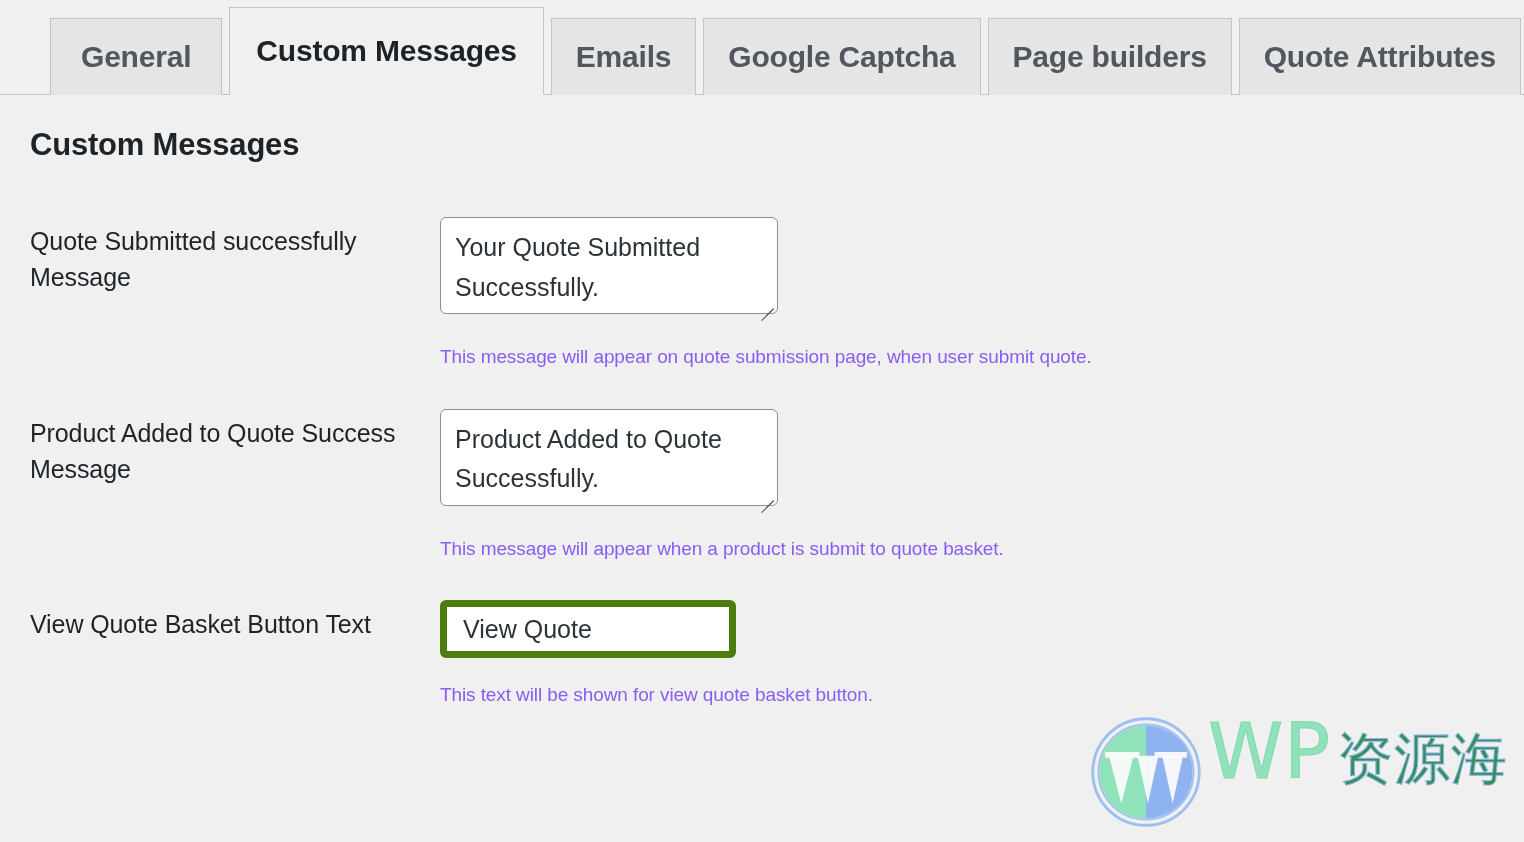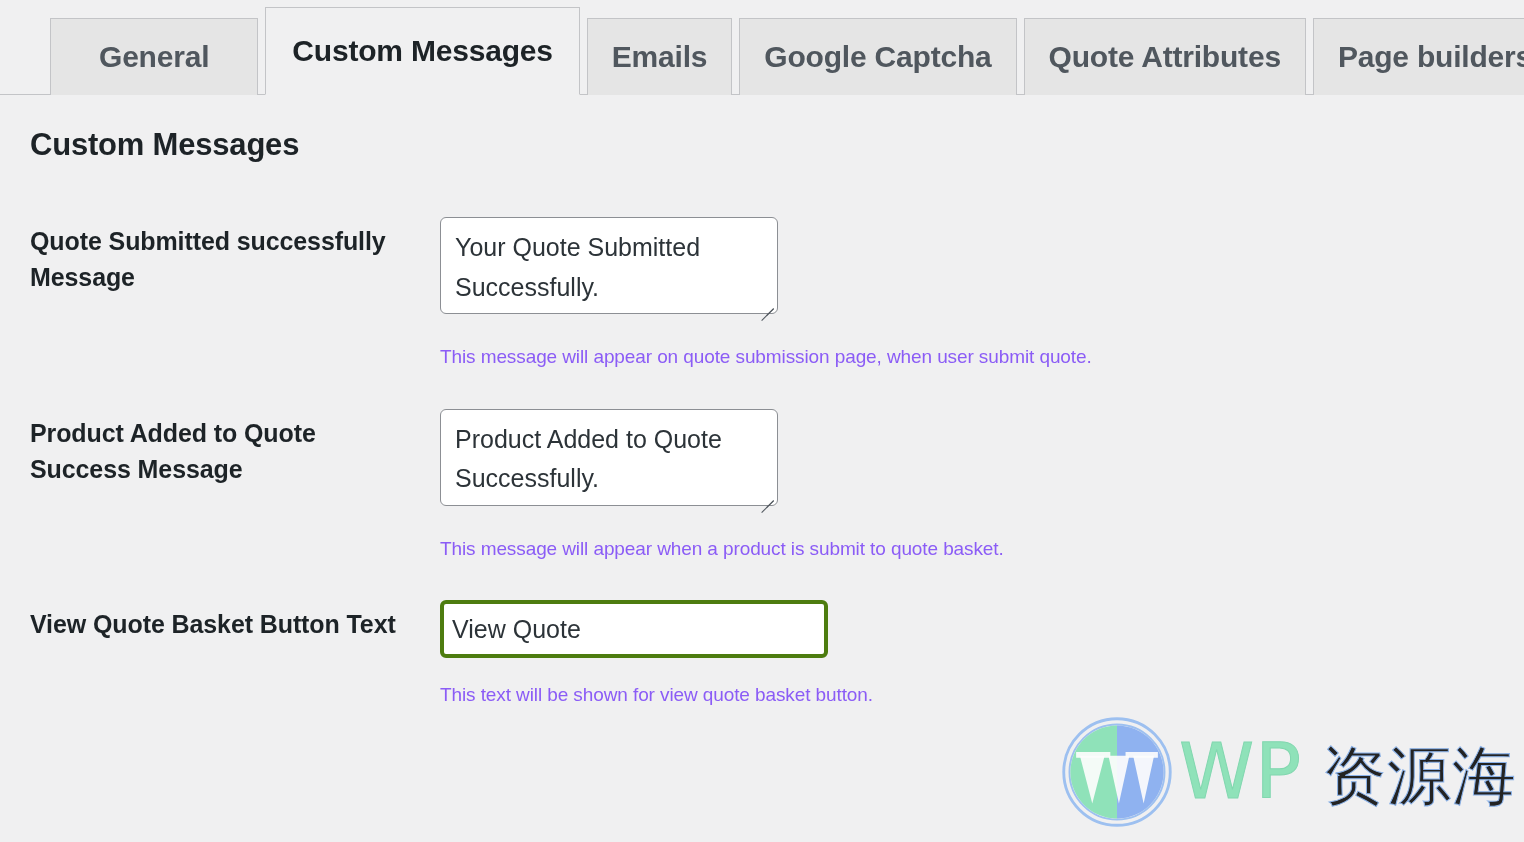--- a/index.html
+++ b/index.html
@@ -42,21 +42,21 @@
     color: #50575e;
     font-size: 30px;
     font-weight: 700;
     line-height: 1;
     letter-spacing: -0.2px;
     white-space: nowrap;
     cursor: pointer;
     user-select: none;
   }
   .nav-tab:first-child {
-    padding: 0 48px;
+    padding: 0 30px;
   }
   .nav-tab-active {
     background: #f0f0f1;
     border-bottom: 1px solid #f0f0f1;
     color: #1d2327;
     height: 88px;
     margin-bottom: -1px;
     padding: 0 26px;
     position: relative;
     z-index: 2;
@@ -79,21 +79,21 @@
   }
   .form-table tr {
     vertical-align: top;
   }
   .form-table th {
     width: 440px;
     box-sizing: border-box;
     padding: 34px 20px 34px 30px;
     text-align: left;
     font-size: 25px;
-    font-weight: 700;
+    font-weight: 400;
     color: #1d2327;
     line-height: 1.45;
     letter-spacing: -0.1px;
   }
   .form-table td {
     padding: 28px 20px 10px 0;
   }
 
   .field-textarea {
     display: block;
@@ -134,25 +134,25 @@
     background: #50575e;
     transform-origin: 100% 100%;
     transform: rotate(-45deg);
   }
   .resize-grip i:nth-child(1) { width: 17px; bottom: 1px; }
   .resize-grip i:nth-child(2) { width: 10px; bottom: 1px; right: 0px; }
 
   .field-input {
     display: block;
     box-sizing: border-box;
-    width: 388px;
+    width: 296px;
     height: 58px;
-    padding: 4px 8px;
+    padding: 4px 16px;
     background: #ffffff;
-    border: 4px solid #4d7c0f;
+    border: 7px solid #4d7c0f;
     border-radius: 6px;
     font-family: inherit;
     font-size: 25px;
     color: #2c3338;
     outline: none;
   }
 
   .field-desc {
     margin: 26px 0 0 0;
     font-size: 19px;
@@ -160,24 +160,23 @@
     line-height: 1.4;
     letter-spacing: -0.1px;
   }
   .field-desc.tight {
     margin-top: 24px;
   }
 
   
   .watermark {
     position: absolute;
-    right: 7px;
+    right: 16px;
     bottom: 12px;
     display: flex;
-    align-items: center;
     gap: 4px;
     opacity: 0.85;
     pointer-events: none;
     user-select: none;
   }
   .wm-logo {
     width: 116px;
     height: 116px;
     flex: none;
   }
@@ -188,36 +187,36 @@
     font-size: 76px;
     font-weight: 400;
     line-height: 1;
     letter-spacing: 1px;
   }
   .wm-wp {
     color: #7fe0b0;
     -webkit-text-stroke: 1px #6fd3a4;
   }
   .wm-cn {
-    color: #000000;
+    color: #15803d;
     -webkit-text-stroke: 1px #7aa8e8;
-    margin-left: 20px;
-    font-size: 64px;
+    margin-left: 6px;
+    font-size: 56px;
   }
 </style>
 </head>
 <body>
 
 <nav class="nav-tab-wrapper">
   <a class="nav-tab">General</a>
   <a class="nav-tab nav-tab-active">Custom Messages</a>
   <a class="nav-tab">Emails</a>
   <a class="nav-tab">Google Captcha</a>
+  <a class="nav-tab">Page builders</a>
   <a class="nav-tab">Quote Attributes</a>
-  <a class="nav-tab">Page builders</a>
 </nav>
 
 <main>
 
   <h2 class="page-heading">Custom Messages</h2>
 
   <table class="form-table">
     <tbody>
 
       <tr>

